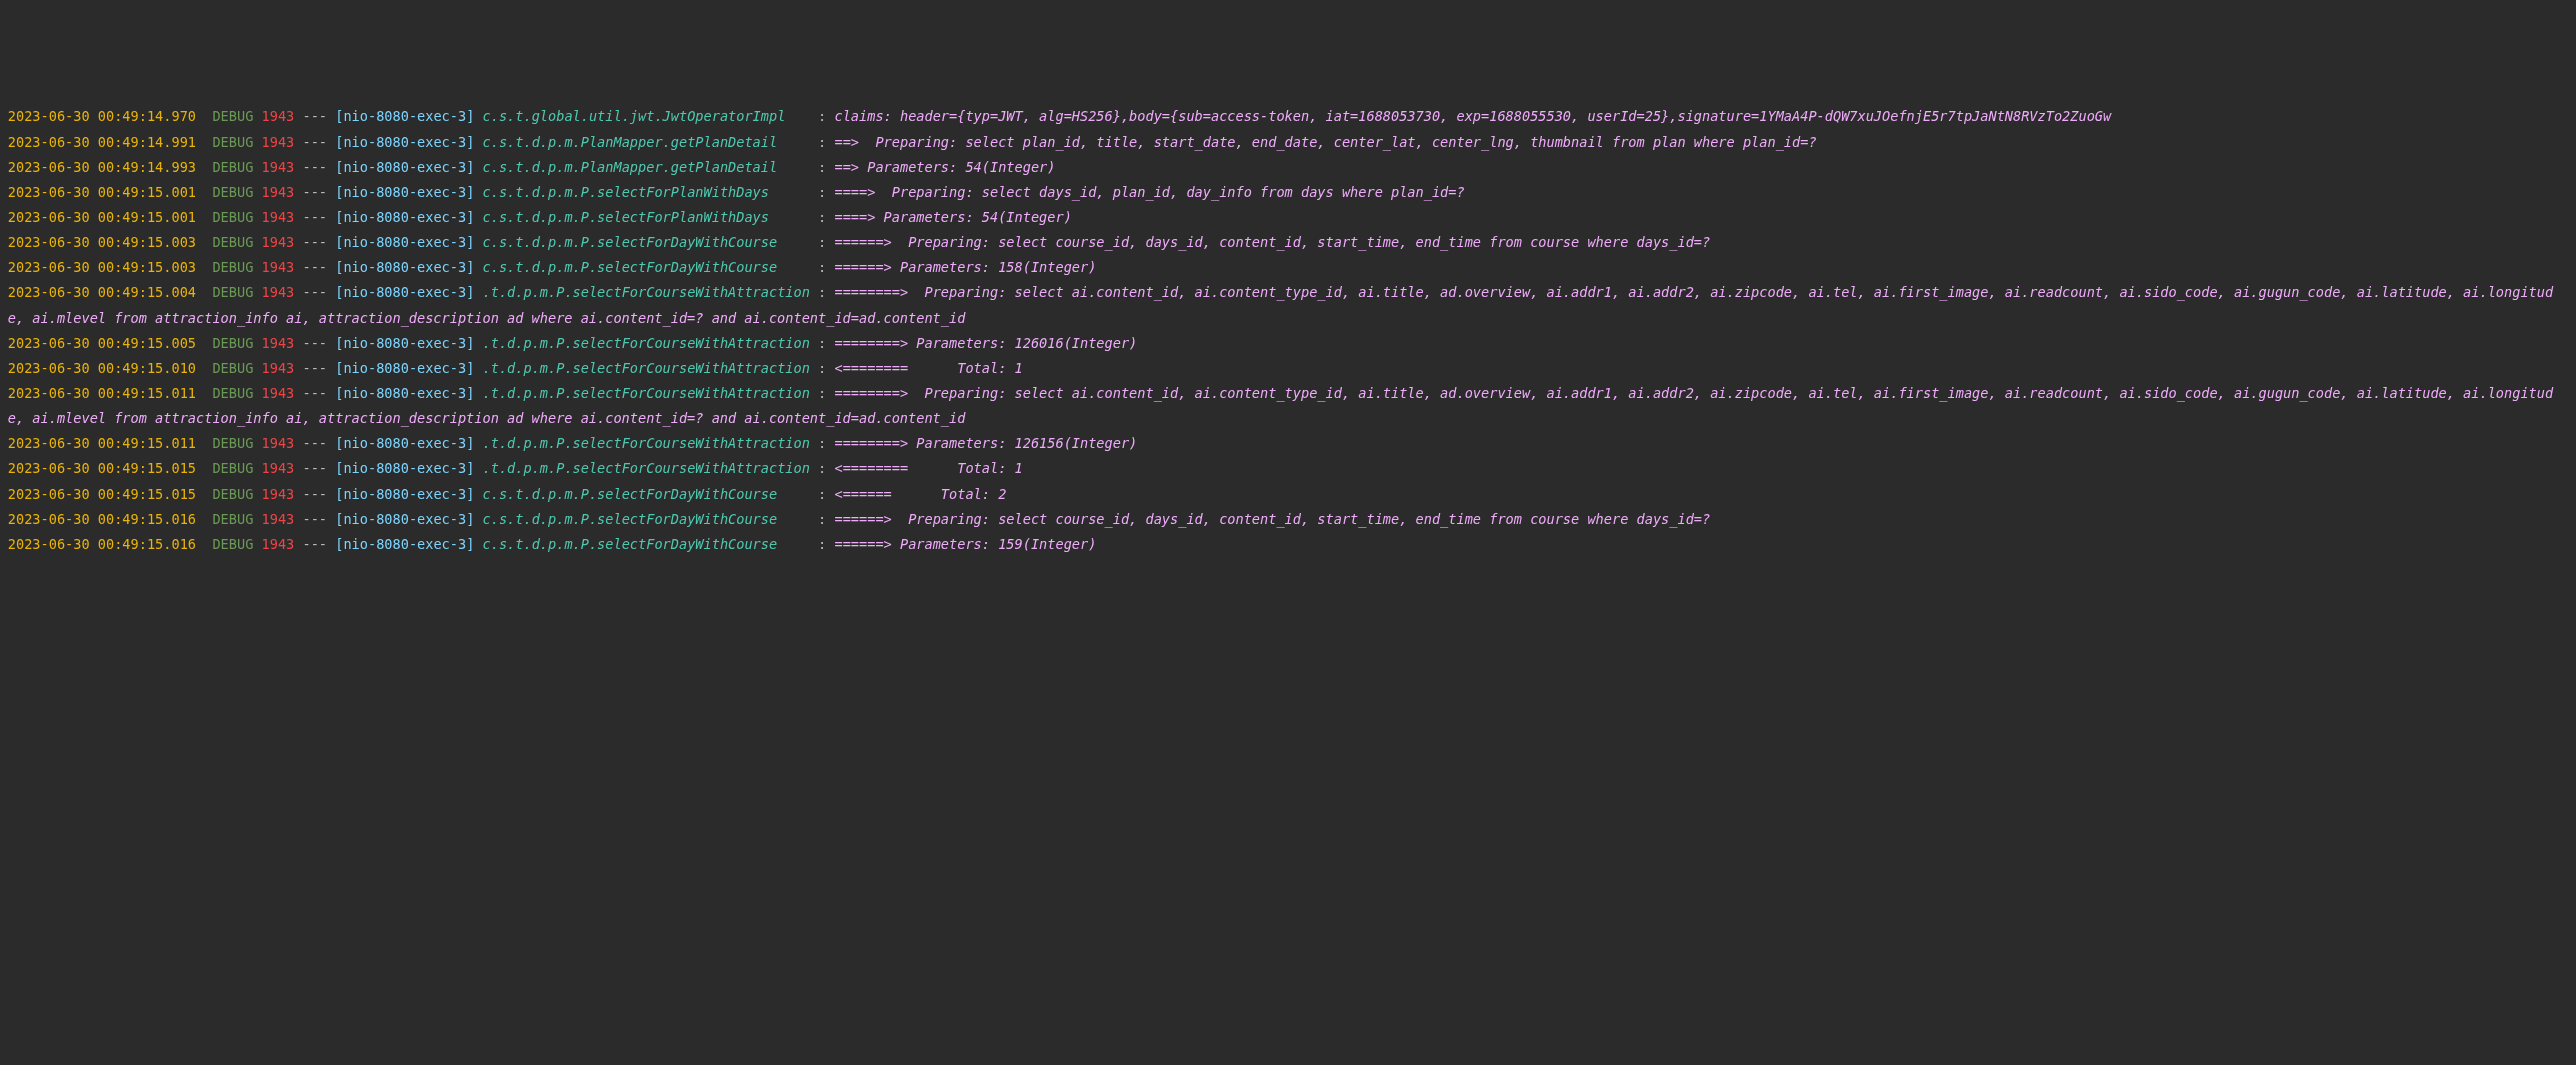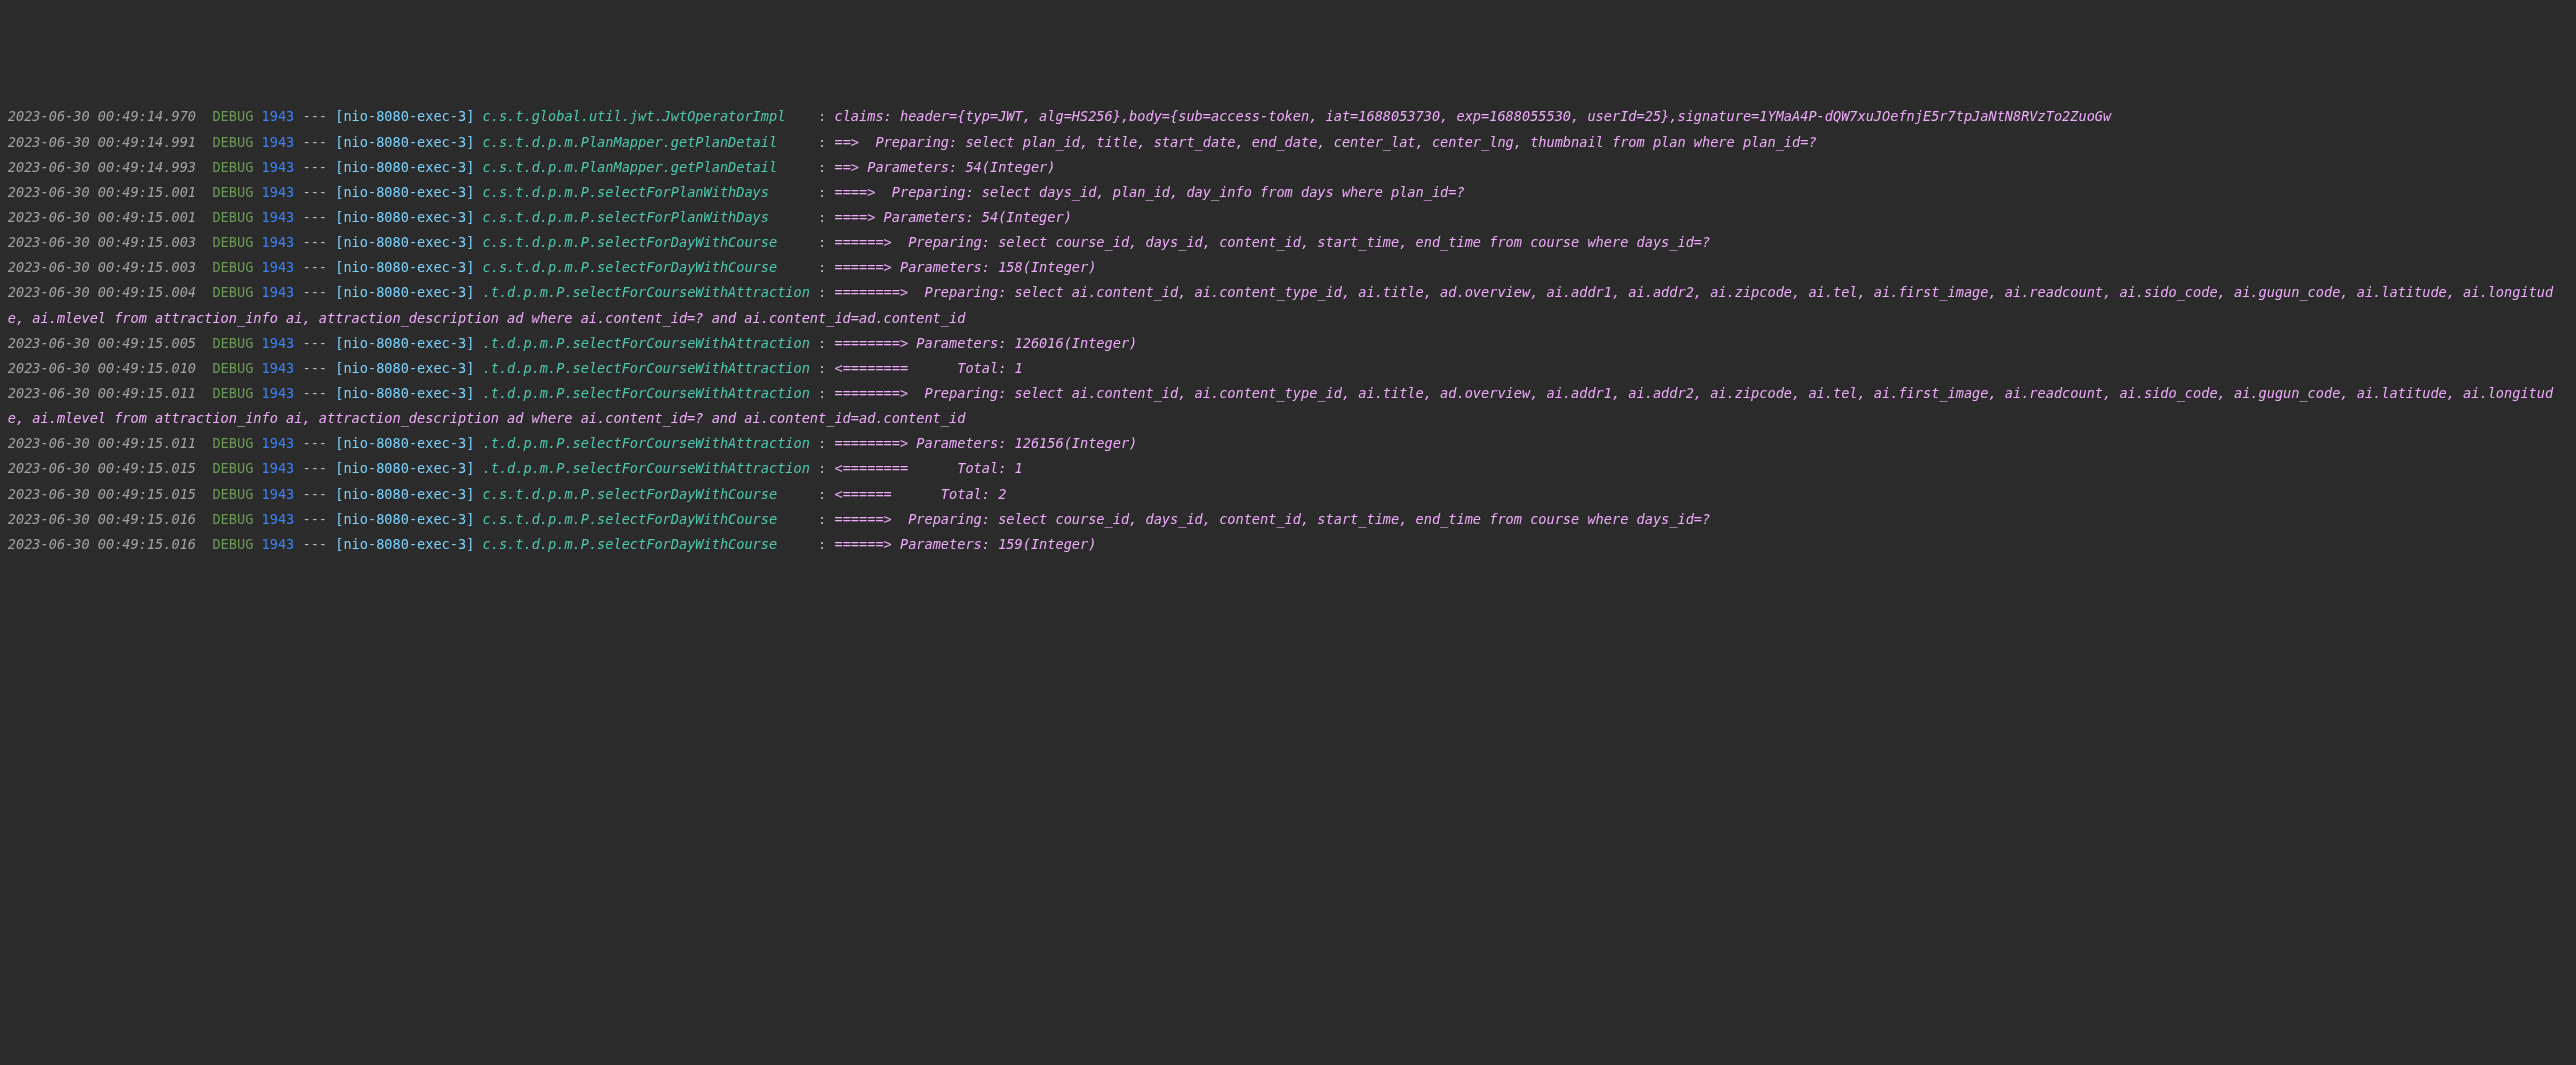--- a/index.html
+++ b/index.html
@@ -11,23 +11,23 @@
       color: #bababa;
       padding: 3.9px 7.8px;
       white-space: pre;
       overflow-x: auto;
     }
     .log-entry {
       display: block;
       white-space: pre-wrap;
       word-break: break-all;
     }
-    .timestamp { color: #a3a3a3; font-style: italic; }
+    .timestamp { color: #eab308; }
     .level-debug { color: #6a9955; }
-    .pid { color: #3b82f6; }
+    .pid { color: #ef4444; }
     .dashes { color: #bababa; }
     .thread { color: #7dd3fc; }
     .logger { color: #4ec9b0; font-style: italic; }
     .colon { color: #bababa; }
     .msg { color: #f0abfc; font-style: italic; }
   </style>
 </head>
 <body>
 
 

